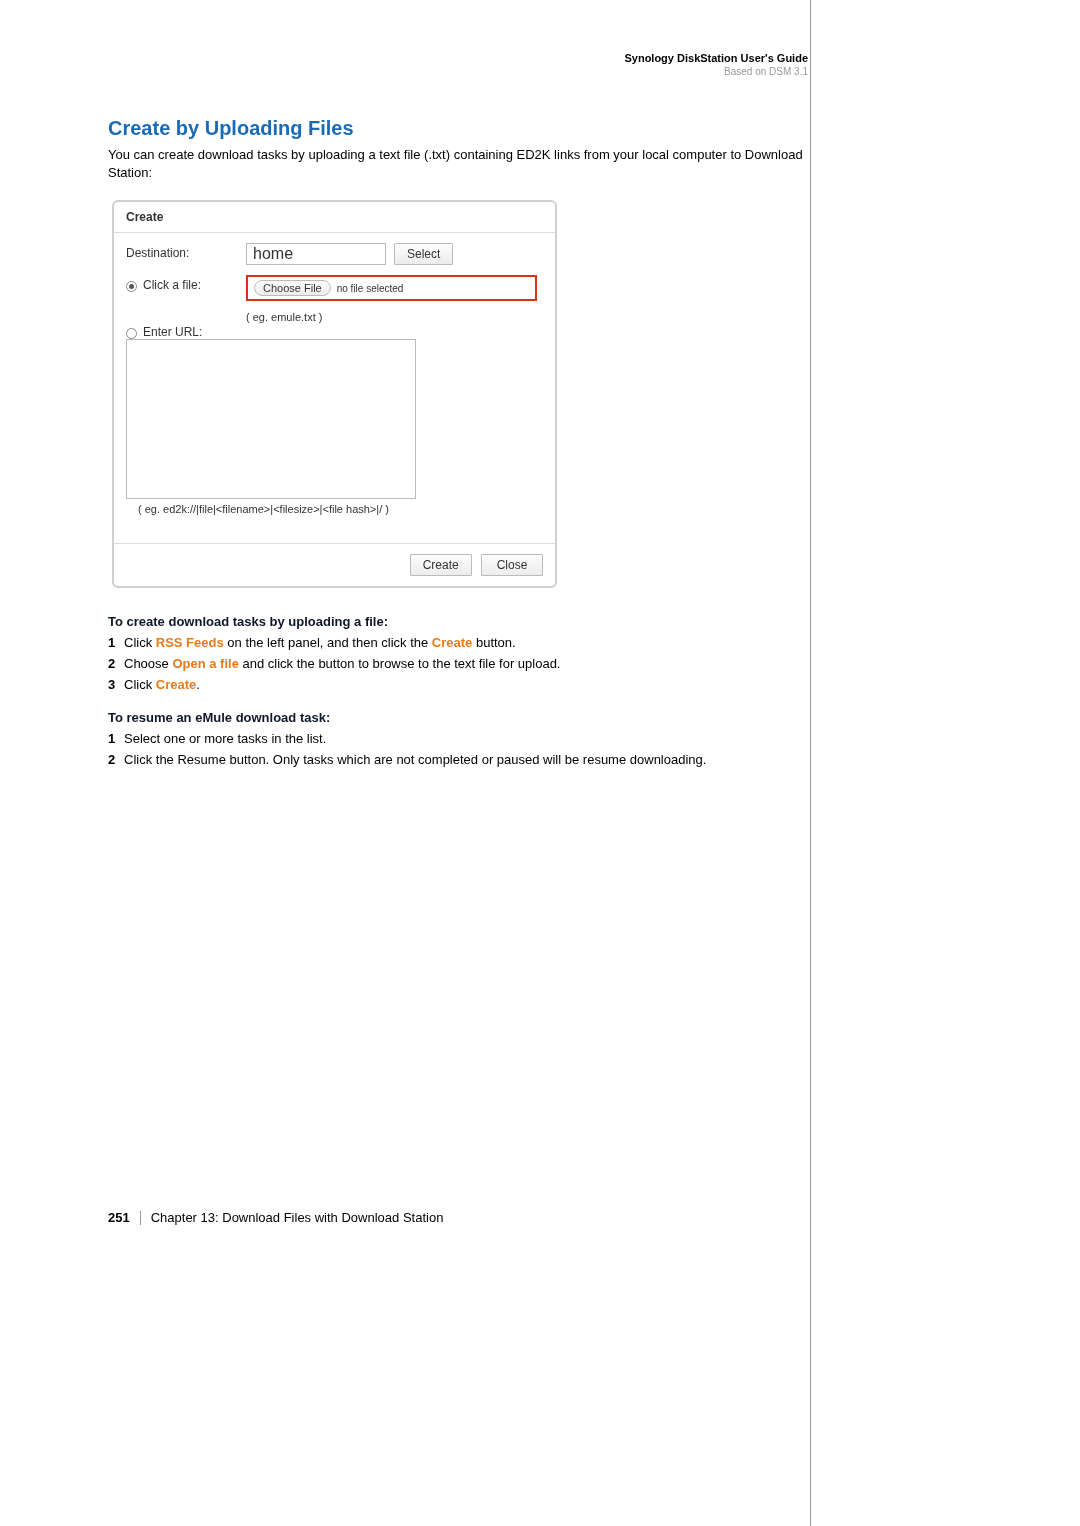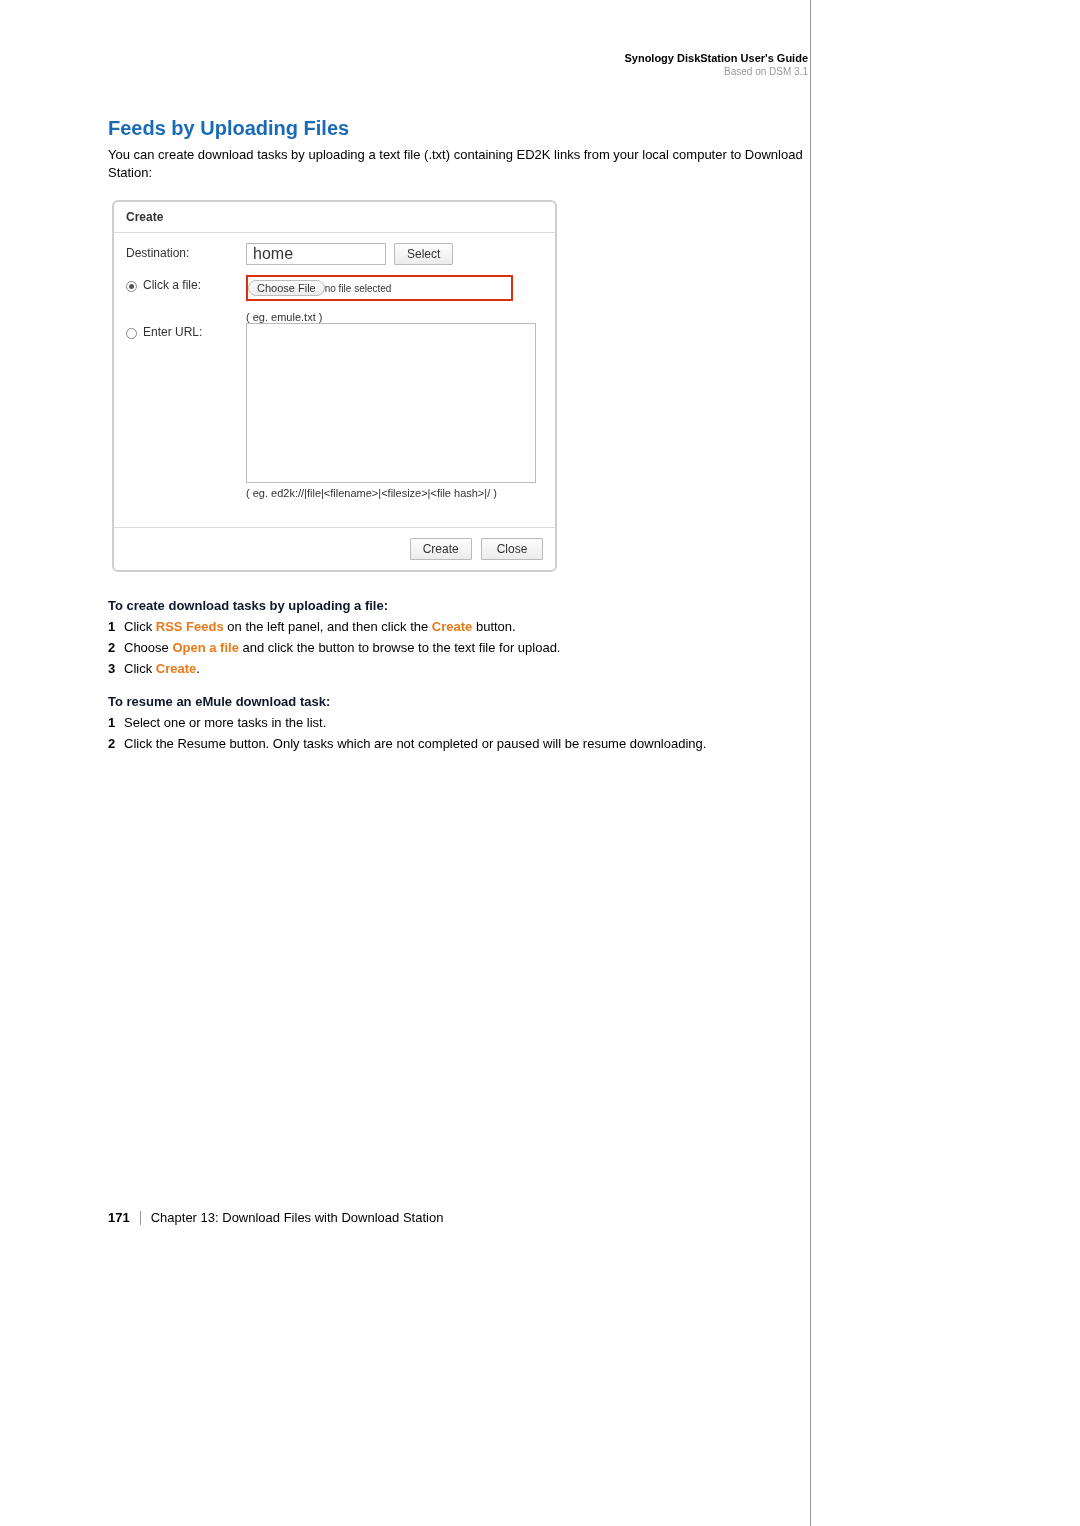--- a/index.html
+++ b/index.html
@@ -105,33 +105,33 @@
   }
   .btn-small {
     border: 1px solid #bbb;
     background: linear-gradient(#fdfdfd,#ececec);
     padding: 1px 8px;
     font-size: 11px;
     border-radius: 8px;
     color: #333;
     cursor: default;
   }
-  .red-box { border: 2px solid #d83010; padding: 3px 0; display: inline-flex; align-items: center; gap: 0; }
+  .red-box { border: 2px solid #d83010; padding: 3px 6px; display: inline-flex; align-items: center; gap: 6px; }
   .no-file { font-size: 10px; color: #333; }
   .url-area {
     border: 1px solid #bbb;
     width: 290px;
     height: 160px;
     background: #fff;
     padding: 4px 6px;
     font-size: 11px;
     color: rgba(0,0,0,0);
   }
   .hint { font-size: 11px; color: #333; margin-left: 120px; }
-  .hint2 { font-size: 11px; color: #333; margin-left: 0; margin-top: 4px; margin-bottom: 14px; }
+  .hint2 { font-size: 11px; color: #333; margin-left: 12px; margin-top: 4px; margin-bottom: 14px; }
   .dialog-footer {
     border-top: 1px solid #ddd;
     padding: 10px 12px;
     text-align: right;
   }
   .dialog-footer .btn { margin-left: 6px; min-width: 62px; }
   
   .subheading { color: #0f172a; font-weight: bold; font-size: 13px; margin-bottom: 6px; margin-top: 16px; }
   .step { font-size: 13px; margin-bottom: 6px; display: flex; }
   .step-num { font-weight: bold; width: 16px; flex-shrink: 0; }
@@ -155,21 +155,21 @@
 
 <div class="page-border-right"></div>
 
 <div class="content">
 
   <div class="header-right">
     <div class="header-title">Synology DiskStation User's Guide</div>
     <div class="header-sub">Based on DSM 3.1</div>
   </div>
 
-  <div class="section-heading">Feeds by Uploading Files</div>
+  <div class="section-heading">Create by Uploading Files</div>
   <div class="body-text">You can create download tasks by uploading a text file (.txt) containing ED2K links from your local computer to Download Station:</div>
 
   <div class="dialog">
     <div class="dialog-title">Create</div>
     <div class="dialog-body">
       <div class="row">
         <div class="row-label">Destination:</div>
         <input class="txt-input dest-input" value="home" style="">
         <span style="width:8px"></span>
         <button class="btn">Select</button>
@@ -181,21 +181,21 @@
         </div>
         <span class="red-box">
           <button class="btn-small">Choose File</button>
           <span class="no-file">no file selected</span>
           <span style="display:inline-block; width:120px;"></span>
         </span>
       </div>
 
       <div class="hint">( eg. emule.txt )</div>
 
-      <div class="row" style="align-items:flex-start;">
+      <div class="row" style="align-items:flex-start;flex-direction:column;">
         <div class="row-label" style="padding-top:2px;">
           <span class="radio"></span><span>Enter URL:</span>
         </div>
         <div style="flex:1">
           <div class="url-area"></div>
           <div class="hint2">( eg. ed2k://|file|&lt;filename&gt;|&lt;filesize&gt;|&lt;file hash&gt;|/ )</div>
         </div>
       </div>
     </div>
     <div class="dialog-footer">
@@ -230,16 +230,16 @@
     <div class="step-body">Select one or more tasks in the list.</div>
   </div>
   <div class="step">
     <div class="step-num">2</div>
     <div class="step-body">Click the Resume button. Only tasks which are not completed or paused will be resume downloading.</div>
   </div>
 
 </div>
 
 <div class="page-footer">
-  <span class="page-num">171</span>
+  <span class="page-num">251</span>
   <span class="foot-sep"></span>
   <span>Chapter 13: Download Files with Download Station</span>
 </div>
 
 </body></html>

